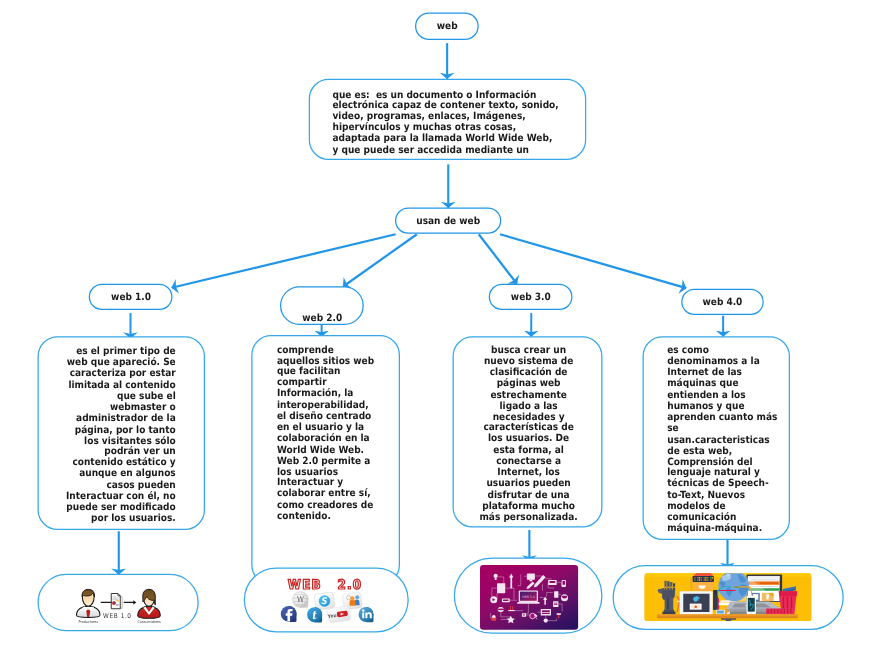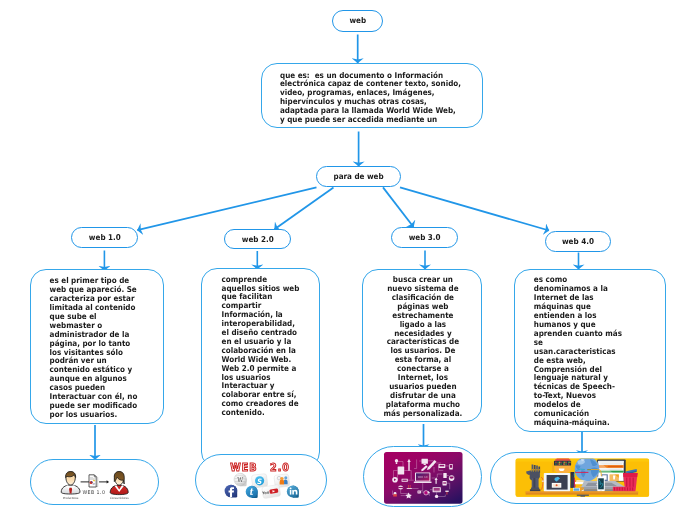--- a/index.html
+++ b/index.html
@@ -41,51 +41,51 @@
     <line x1="91.0" y1="425.0" x2="91.0" y2="459.5" stroke="#2196e8" stroke-width="1.7" marker-end="url(#ah)"></line>
     <line x1="257.0" y1="423.0" x2="257.0" y2="455.5" stroke="#2196e8" stroke-width="1.7" marker-end="url(#ah)"></line>
     <line x1="419.5" y1="424.0" x2="419.5" y2="449.0" stroke="#2196e8" stroke-width="1.7" marker-end="url(#ah)"></line>
     <line x1="578.0" y1="432.0" x2="578.0" y2="455.0" stroke="#2196e8" stroke-width="1.7" marker-end="url(#ah)"></line>
   </svg>
 
   <div class="node" style="left:328.3px;top:10.3px;width:50.9px;height:21.3px;">
     <span class="lbl">web</span>
   </div>
 
-  <div class="tbox" style="left:242.9px;top:62.7px;width:222.4px;height:64.9px;margin-left:14px;">
+  <div class="tbox" style="left:242.9px;top:62.7px;width:222.4px;height:64.9px;">
     <div class="txt" style="position:absolute;left:18.1px;top:7.9px;width:182px;">que es:  es un documento o Información electrónica capaz de contener texto, sonido, video, programas, enlaces, Imágenes, hipervínculos y muchas otras cosas, adaptada para la llamada World Wide Web, y que puede ser accedida mediante un</div>
   </div>
 
   <div class="node" style="left:311.9px;top:166.2px;width:85.4px;height:20.9px;">
-    <span class="lbl">para de web</span>
+    <span class="lbl">usan de web</span>
   </div>
 
   <div class="node" style="left:67.4px;top:226.8px;width:66.9px;height:21.3px;">
     <span class="lbl">web 1.0</span>
   </div>
-  <div class="node" style="left:220.3px;top:229.3px;width:67.0px;height:20px;">
+  <div class="node" style="left:220.3px;top:229.3px;width:67.0px;height:31px;align-items:flex-end;">
     <span class="lbl">web 2.0</span>
   </div>
   <div class="node" style="left:387.0px;top:227.2px;width:67.3px;height:20.8px;">
     <span class="lbl">web 3.0</span>
   </div>
   <div class="node" style="left:540.7px;top:230.7px;width:66.5px;height:20.9px;">
     <span class="lbl">web 4.0</span>
   </div>
 
   <div class="tbox" style="left:26.4px;top:269.4px;width:133.9px;height:154.6px;">
-    <div class="txt" style="position:absolute;left:18.2px;top:6.9px;width:91px;">es el primer tipo de web que apareció. Se caracteriza por estar limitada al contenido que sube el webmaster o administrador de la página, por lo tanto los visitantes sólo podrán ver un contenido estático y aunque en algunos casos pueden Interactuar con él, no puede ser modificado por los usuarios.</div>
+    <div class="txt" style="position:absolute;left:18.2px;top:6.9px;width:91px;text-align:right;">es el primer tipo de web que apareció. Se caracteriza por estar limitada al contenido que sube el webmaster o administrador de la página, por lo tanto los visitantes sólo podrán ver un contenido estático y aunque en algunos casos pueden Interactuar con él, no puede ser modificado por los usuarios.</div>
   </div>
   <div class="tbox" style="left:197.2px;top:267.8px;width:119.3px;height:200px;">
     <div class="txt" style="position:absolute;left:19.4px;top:6.8px;width:80px;">comprende aquellos sitios web que facilitan compartir Información, la interoperabilidad, el diseño centrado en el usuario y la colaboración en la World Wide Web. Web 2.0 permite a los usuarios Interactuar y colaborar entre sí, como creadores de contenido.</div>
   </div>
   <div class="tbox" style="left:358.3px;top:268.6px;width:120.0px;height:153.7px;text-align:center;">
     <div class="txt" style="position:absolute;left:19.1px;top:6.5px;width:81px;">busca crear un nuevo sistema de clasificación de páginas web estrechamente ligado a las necesidades y características de los usuarios. De esta forma, al conectarse a Internet, los usuarios pueden disfrutar de una plataforma mucho más personalizada.</div>
   </div>
-  <div class="tbox" style="left:510.0px;top:268.7px;width:152px;height:163.1px;">
+  <div class="tbox" style="left:510.0px;top:268.7px;width:118px;height:163.1px;">
     <div class="txt" style="position:absolute;left:18.8px;top:6.8px;width:90px;">es como denominamos a la Internet de las máquinas que entienden a los humanos y que aprenden cuanto más se usan.caracteristicas de esta web, Comprensión del lenguaje natural y técnicas de Speech-to-Text, Nuevos modelos de comunicación máquina-máquina.</div>
   </div>
 
   <div class="tbox" style="left:26px;top:459px;width:129px;height:46px;border-radius:999px;">
     <svg viewBox="0 0 129 48" style="position:absolute;left:0;top:-1px;width:129px;height:48px;">
       <defs>
         <linearGradient id="skin" x1="0" y1="0" x2="0" y2="1">
           <stop offset="0" stop-color="#fbd8a5"></stop>
             <stop offset="0.55" stop-color="#fbdcae"></stop>
             <stop offset="1" stop-color="#fdf0dc"></stop>

